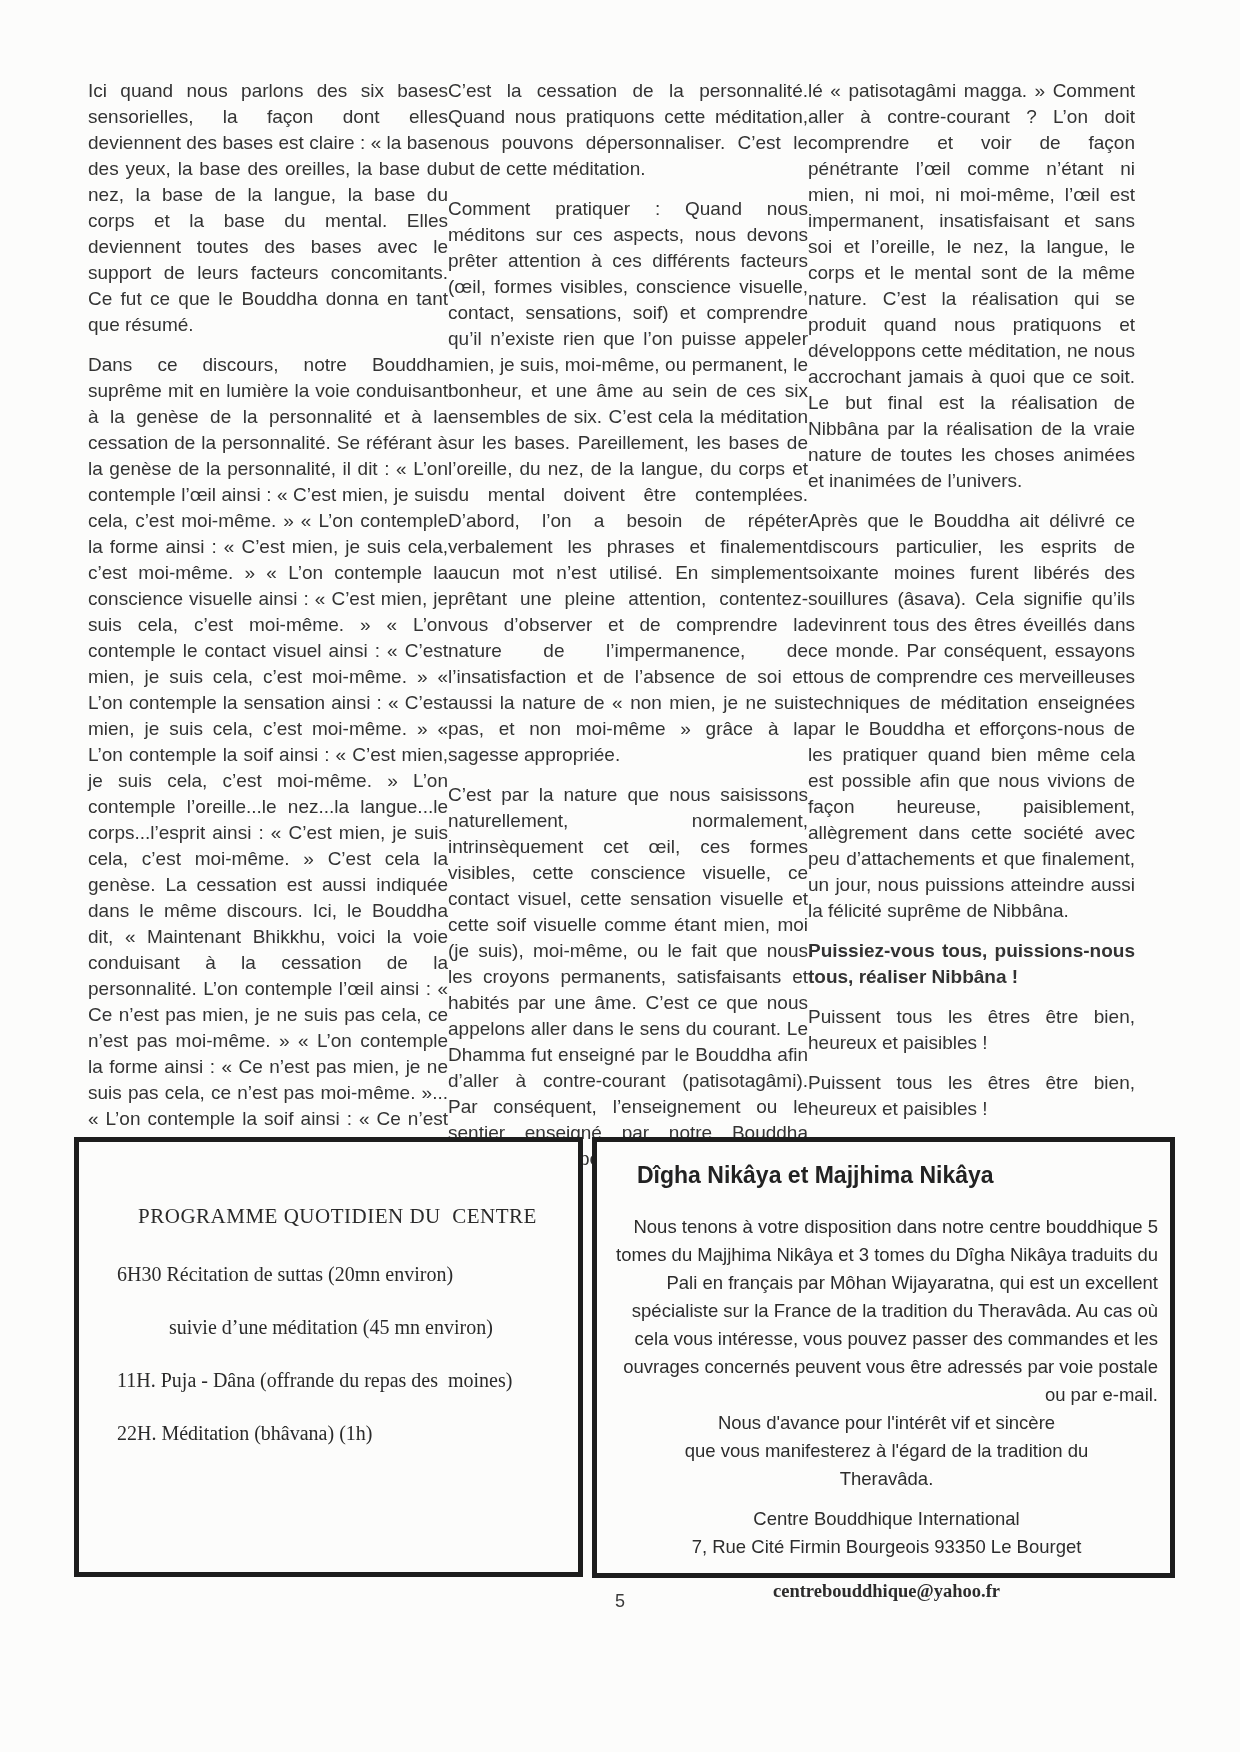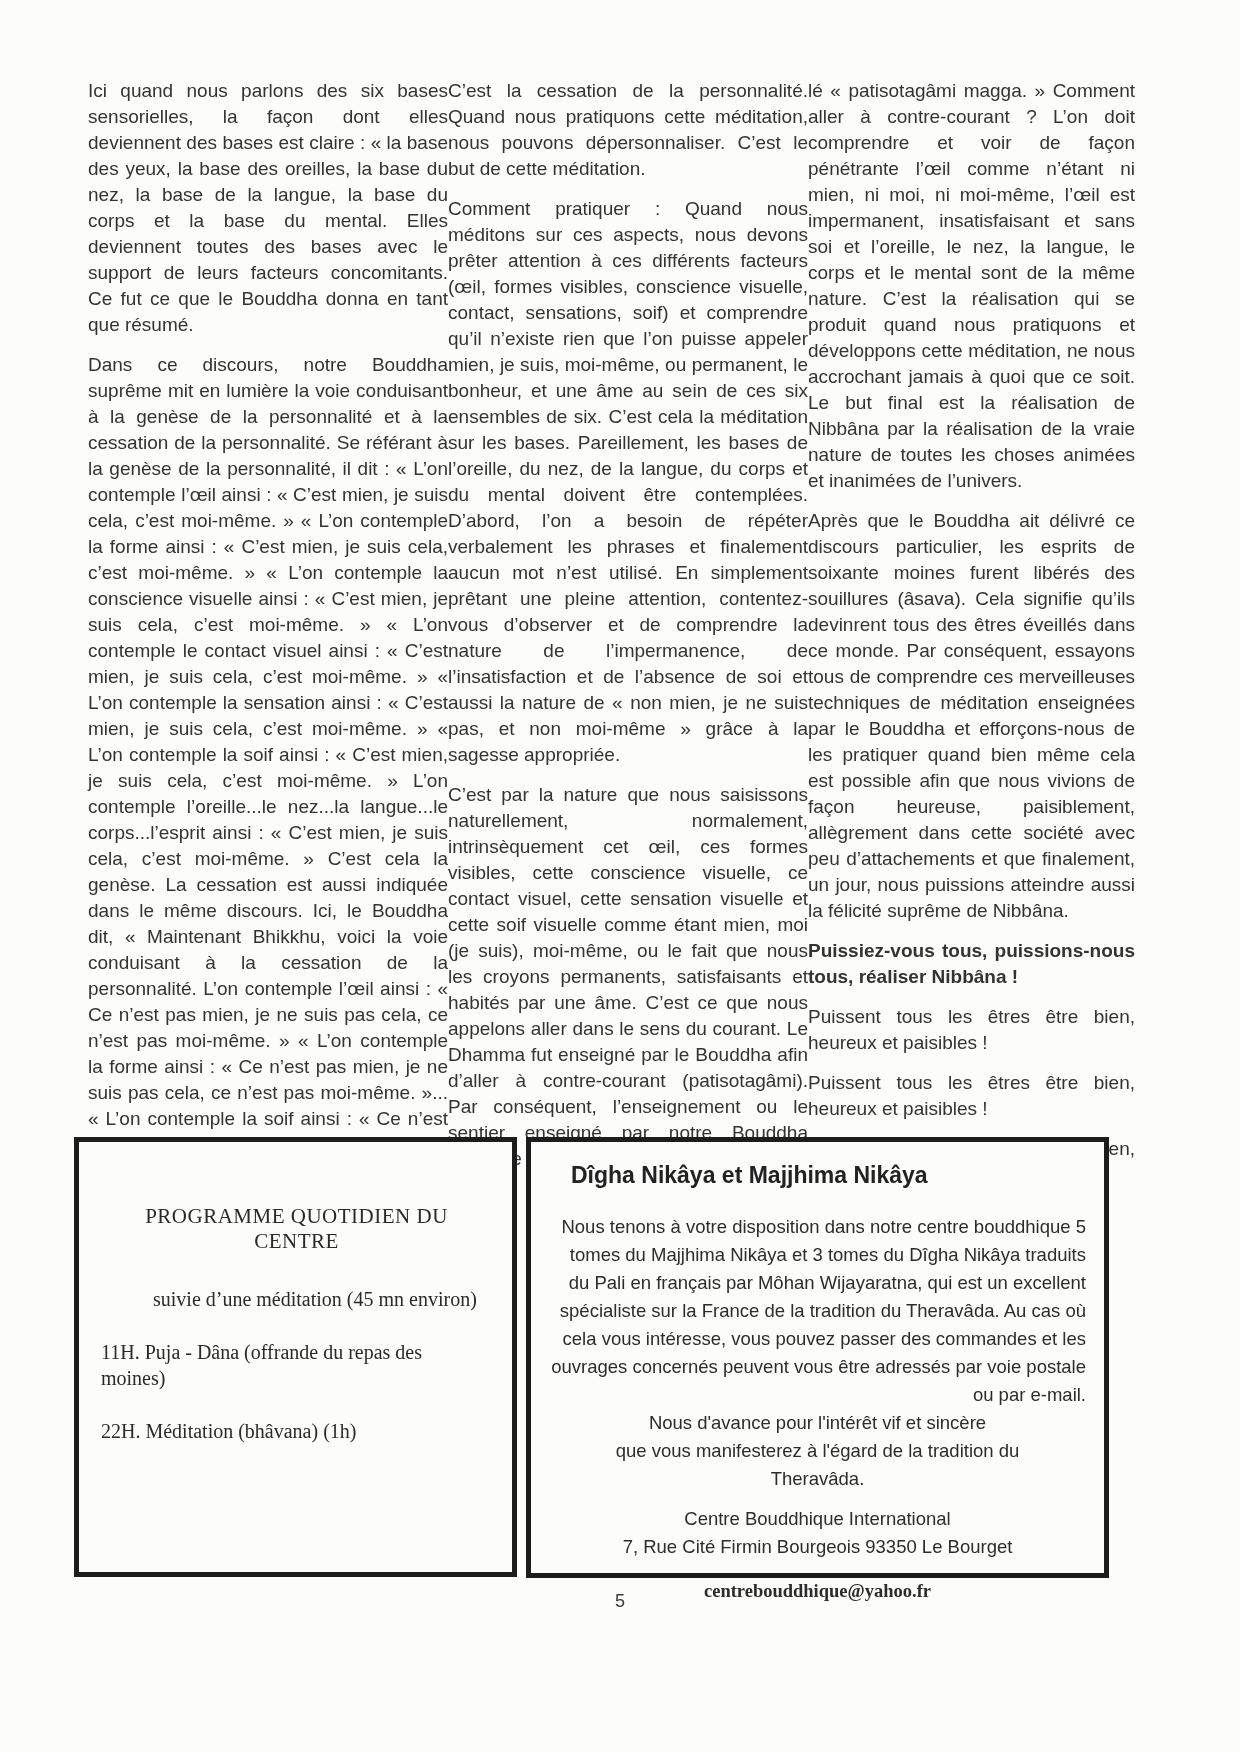--- a/index.html
+++ b/index.html
@@ -42,23 +42,23 @@
     left: 74px;
     width: 1126px;
     display: flex;
     gap: 9px;
   }
   .box {
     border: 5px solid #1d1d1d;
     background: #fcfcfb;
   }
   .programme-box {
-    width: 443px;
+    width: 509px;
     height: 440px;
-    padding: 62px 20px 0 22px;
+    padding: 62px 20px 0 38px;
     font-family: "Liberation Serif", serif;
     color: #2a2a2a;
   }
   .prog-title {
     text-align: center;
     font-size: 21px;
     letter-spacing: 0.5px;
     white-space: pre-wrap;
     margin: 0 0 32px 0;
   }
@@ -66,21 +66,21 @@
     font-size: 20px;
     line-height: 26px;
     margin: 0 0 27px 0;
     white-space: pre-wrap;
   }
   .prog-line.indent { padding-left: 52px; }
 
   .books-box {
     width: 583px;
     height: 441px;
-    padding: 20px 18px 0 18px;
+    padding: 20px 12px 0 18px;
     color: #2c2c2c;
   }
   .books-title {
     font-size: 23px;
     font-weight: bold;
     text-align: left;
     padding-left: 22px;
     margin: 0 0 24px 0;
     color: #222222;
   }
@@ -136,20 +136,21 @@
       <p>Puissent tous les êtres être bien, heureux et paisibles !</p>
       <p>Puissent tous les êtres être bien, heureux et paisibles !</p>
     </div>
 
   </div>
 
   <div class="boxes">
 
     <div class="box programme-box">
       <div class="prog-title">PROGRAMME QUOTIDIEN DU  CENTRE</div>
+      <p class="prog-line">6H30 Récitation de suttas (20mn environ)</p>
       <p class="prog-line indent">suivie d’une méditation (45 mn environ)</p>
       <p class="prog-line">11H. Puja - Dâna (offrande du repas des  moines)</p>
       <p class="prog-line">22H. Méditation (bhâvana) (1h)</p>
     </div>
 
     <div class="box books-box">
       <div class="books-title">Dîgha Nikâya et Majjhima Nikâya</div>
       <p class="books-body">Nous tenons à votre disposition dans notre centre bouddhique 5 tomes du Majjhima Nikâya et 3 tomes du Dîgha Nikâya traduits du Pali en français par Môhan Wijayaratna, qui est un excellent spécialiste sur la France de la tradition du Theravâda. Au cas où cela vous intéresse, vous pouvez passer des commandes et les ouvrages concernés peuvent vous être adressés par voie postale ou par e-mail.</p>
       <p class="books-center">Nous d'avance pour l'intérêt vif et sincère</p>
       <p class="books-center">que vous manifesterez à l'égard de la tradition du</p>

